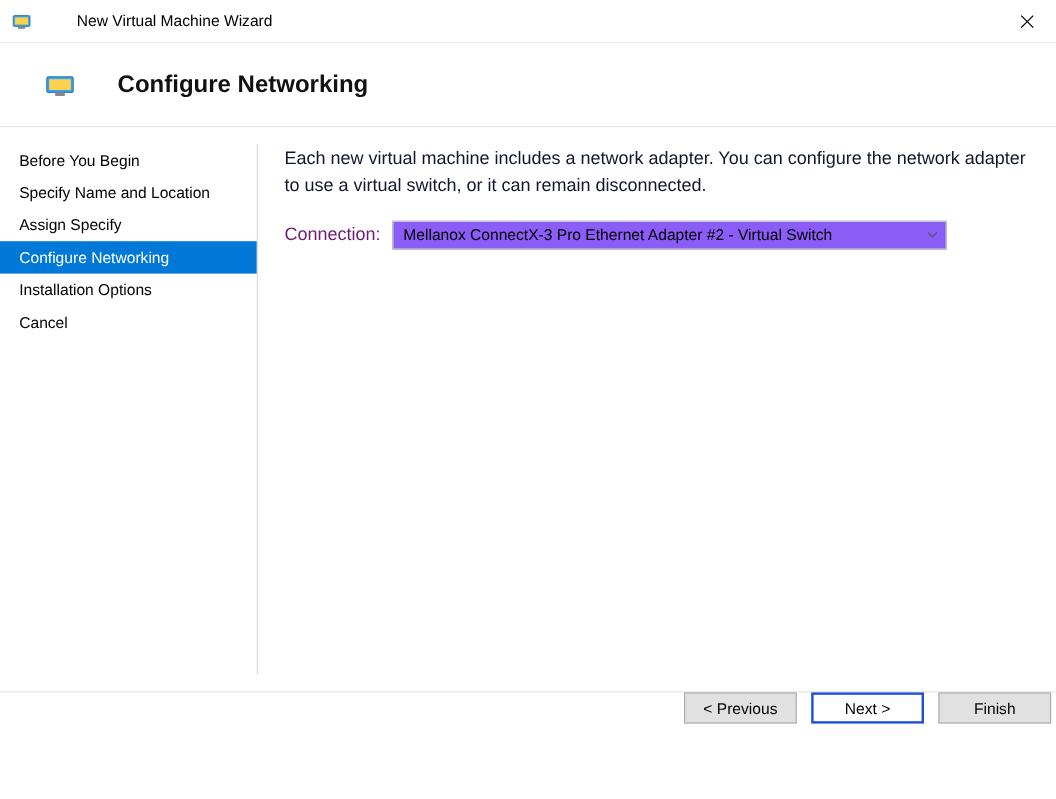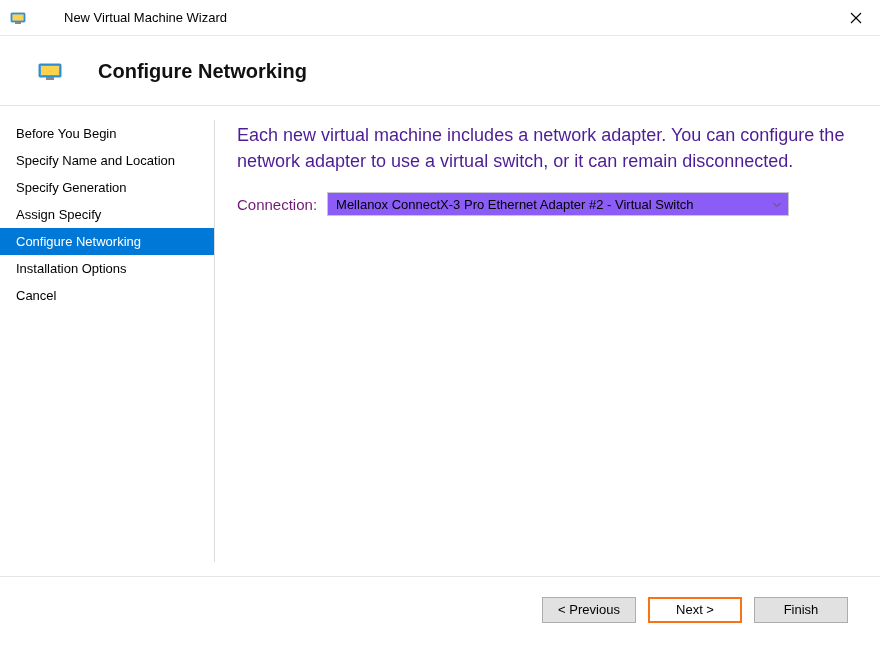--- a/index.html
+++ b/index.html
@@ -76,22 +76,22 @@
     }
     .step.active {
       background: #0078d7;
       color: #fff;
     }
     .content {
       flex: 1;
       padding: 16px 18px 16px 22px;
     }
     .desc {
-      font-size: 18px;
-      color: #4c1d95;
+      font-size: 15px;
+      color: #0f172a;
       line-height: 1.45;
       margin-bottom: 18px;
     }
     .row {
       display: flex;
       align-items: center;
       gap: 10px;
     }
     .row-label {
       font-size: 15px;
@@ -118,37 +118,37 @@
       top: 50%;
       transform: translateY(-50%);
       pointer-events: none;
       color: #555;
       font-size: 10px;
     }
     .footer {
       height: 66px;
       border-top: 1px solid #e5e5e5;
       display: flex;
-      align-items: center;
+      align-items: flex-start;
       justify-content: flex-end;
-      padding: 0 32px;
+      padding: 0 4px;
       gap: 12px;
     }
     .btn {
       width: 94px;
       height: 26px;
       font-size: 13px;
       background: #e1e1e1;
       border: 1px solid #adadad;
       cursor: pointer;
       color: #000;
     }
     .btn.primary {
       background: #fff;
-      border: 2px solid #f97316;
+      border: 2px solid #1d4ed8;
     }
     .body2 {
       display:flex;
       padding: 0;
       height: calc(666px - 36px - 94px - 66px);
     }
     .divider-col {
       width:1px;
       background:#dcdcdc;
       margin: 14px 0;
@@ -186,21 +186,20 @@
       <rect x="8" y="14" width="8" height="3" fill="#888"></rect>
     </svg>
   </span>
   <div class="header-title">Configure Networking</div>
 </div>
 
 <div class="body2">
   <div class="sidebar2">
     <div class="step">Before You Begin</div>
     <div class="step">Specify Name and Location</div>
-    <div class="step">Specify Generation</div>
     <div class="step">Assign Specify</div>
     <div class="step active">Configure Networking</div>
     <div class="step indent">Installation Options</div>
     <div class="step">Cancel</div>
   </div>
   <div class="divider-col"></div>
   <div class="content">
     <div class="desc">Each new virtual machine includes a network adapter. You can configure the network adapter to use a virtual switch, or it can remain disconnected.</div>
     <div class="row">
       <span class="row-label">Connection:</span>

